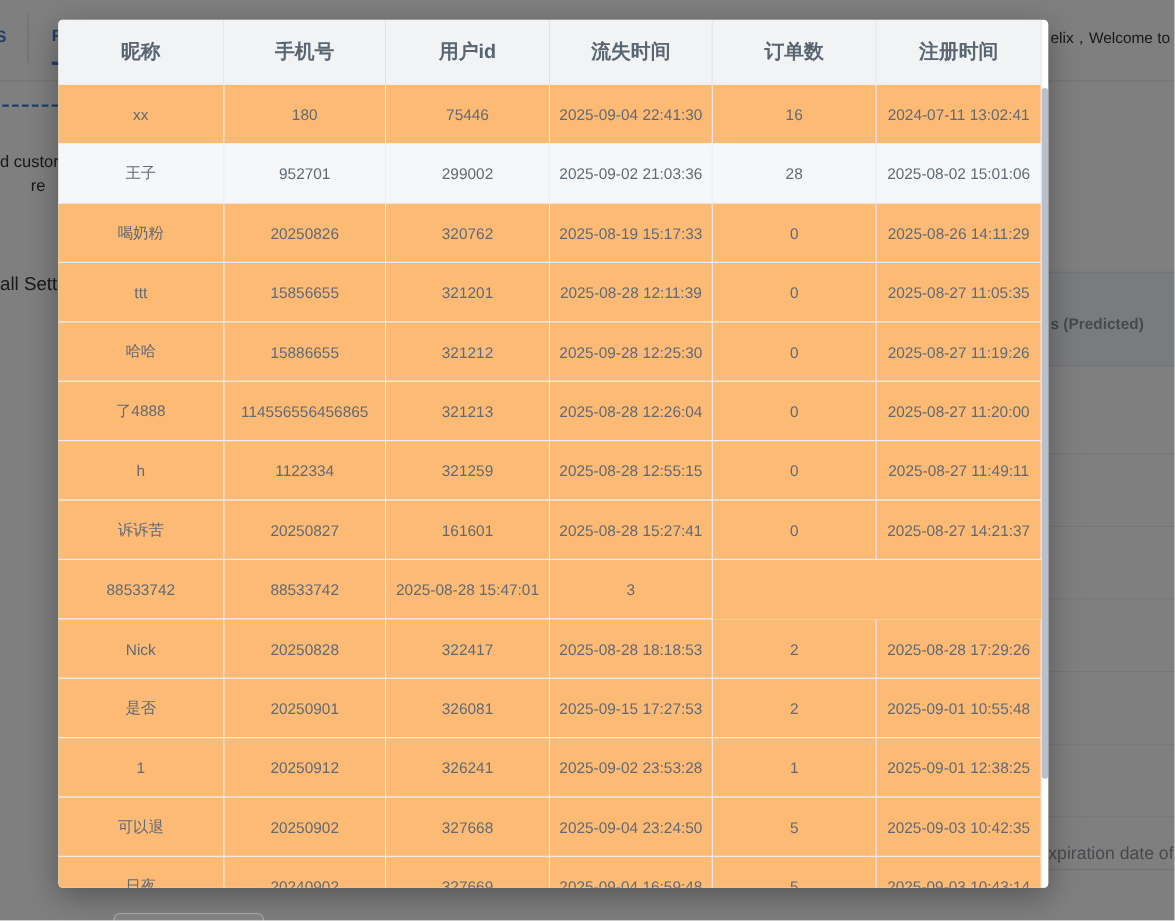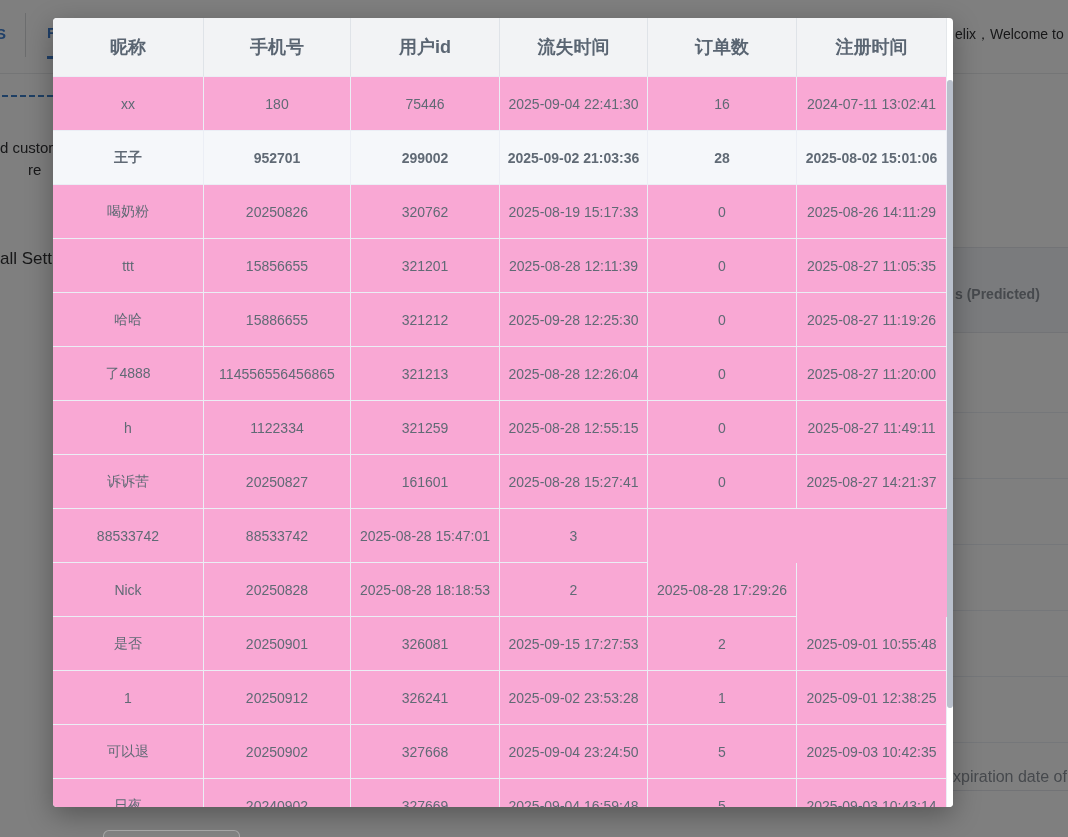--- a/index.html
+++ b/index.html
@@ -42,22 +42,22 @@
   .thead,.tr{display:grid;grid-template-columns:151px 147px 149px 148px 149px 150px;width:894px;}
   .th{height:59px;box-sizing:border-box;background:#f2f3f5;
       border-right:1px solid #dfe3e8;border-bottom:1px solid #ebeef5;
       display:flex;align-items:center;justify-content:center;
       font-size:18px;font-weight:700;color:#5a6572;}
   .th:last-child{border-right:1px solid #e4e7ea;}
   .td{height:54px;box-sizing:border-box;background:transparent;
       border-right:1px solid #ebeef5;border-bottom:1px solid #ebeef5;
       display:flex;align-items:center;justify-content:center;
       font-size:14px;color:#606a75;white-space:nowrap;overflow:hidden;}
-  .tr{background:#f9a8d4;}
-  .tr.highlighted{background:#f5f7fa;font-weight:bold;}
+  .tr{background:#fdba74;}
+  .tr.highlighted{background:#f5f7fa;}
   .scrollbar{position:absolute;right:0;top:59px;bottom:0;width:6px;background:#fff;}
   .scroll-thumb{position:absolute;left:0;top:3px;width:6px;height:628px;border-radius:3px;
                 background:#b9c0cc;}
 </style>
 </head>
 <body>
 
 <div class="screen">
 
   <div class="page">
@@ -166,20 +166,21 @@
   </div>
         <div class="tr">
     <div class="td">88533742</div>
     <div class="td">88533742</div>
     <div class="td">2025-08-28 15:47:01</div>
     <div class="td">3</div>
   </div>
         <div class="tr">
     <div class="td">Nick</div>
     <div class="td">20250828</div>
+    <div class="td">322417</div>
     <div class="td">2025-08-28 18:18:53</div>
     <div class="td">2</div>
     <div class="td">2025-08-28 17:29:26</div>
   </div>
         <div class="tr">
     <div class="td">是否</div>
     <div class="td">20250901</div>
     <div class="td">326081</div>
     <div class="td">2025-09-15 17:27:53</div>
     <div class="td">2</div>

